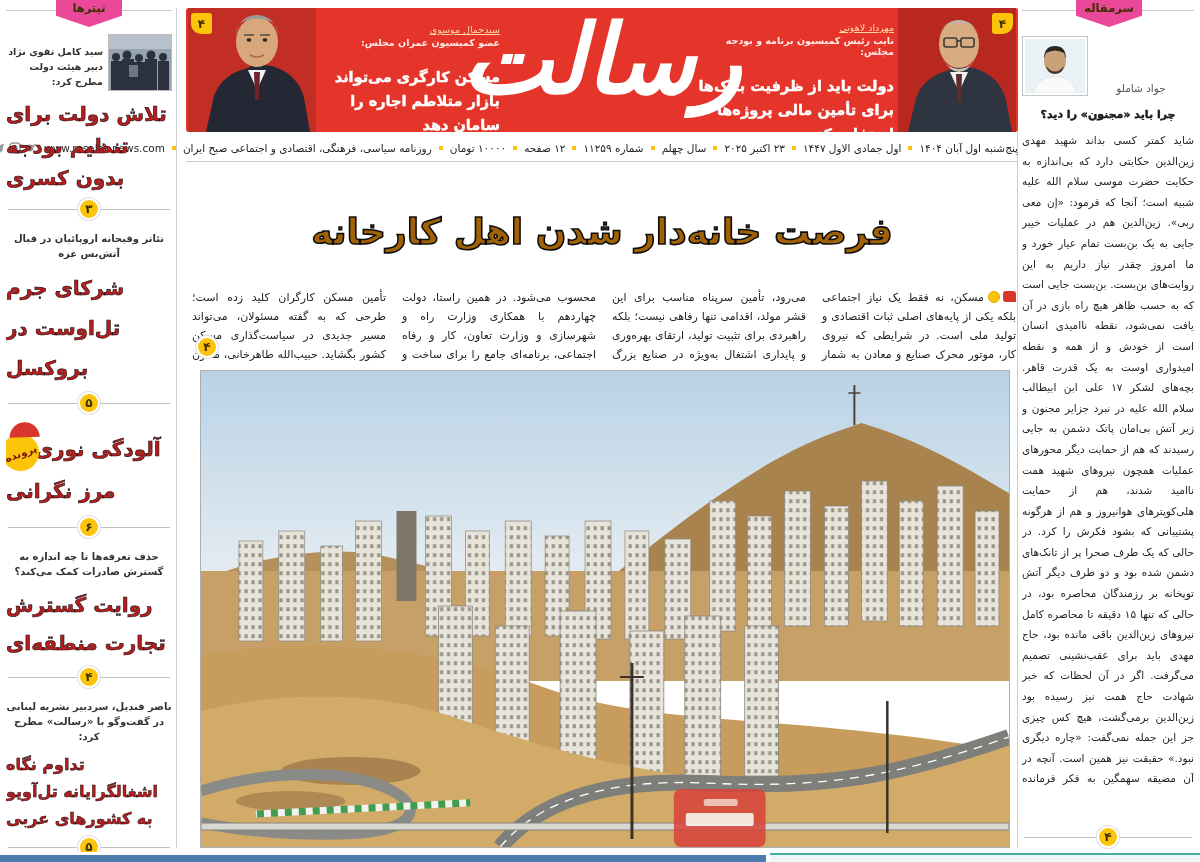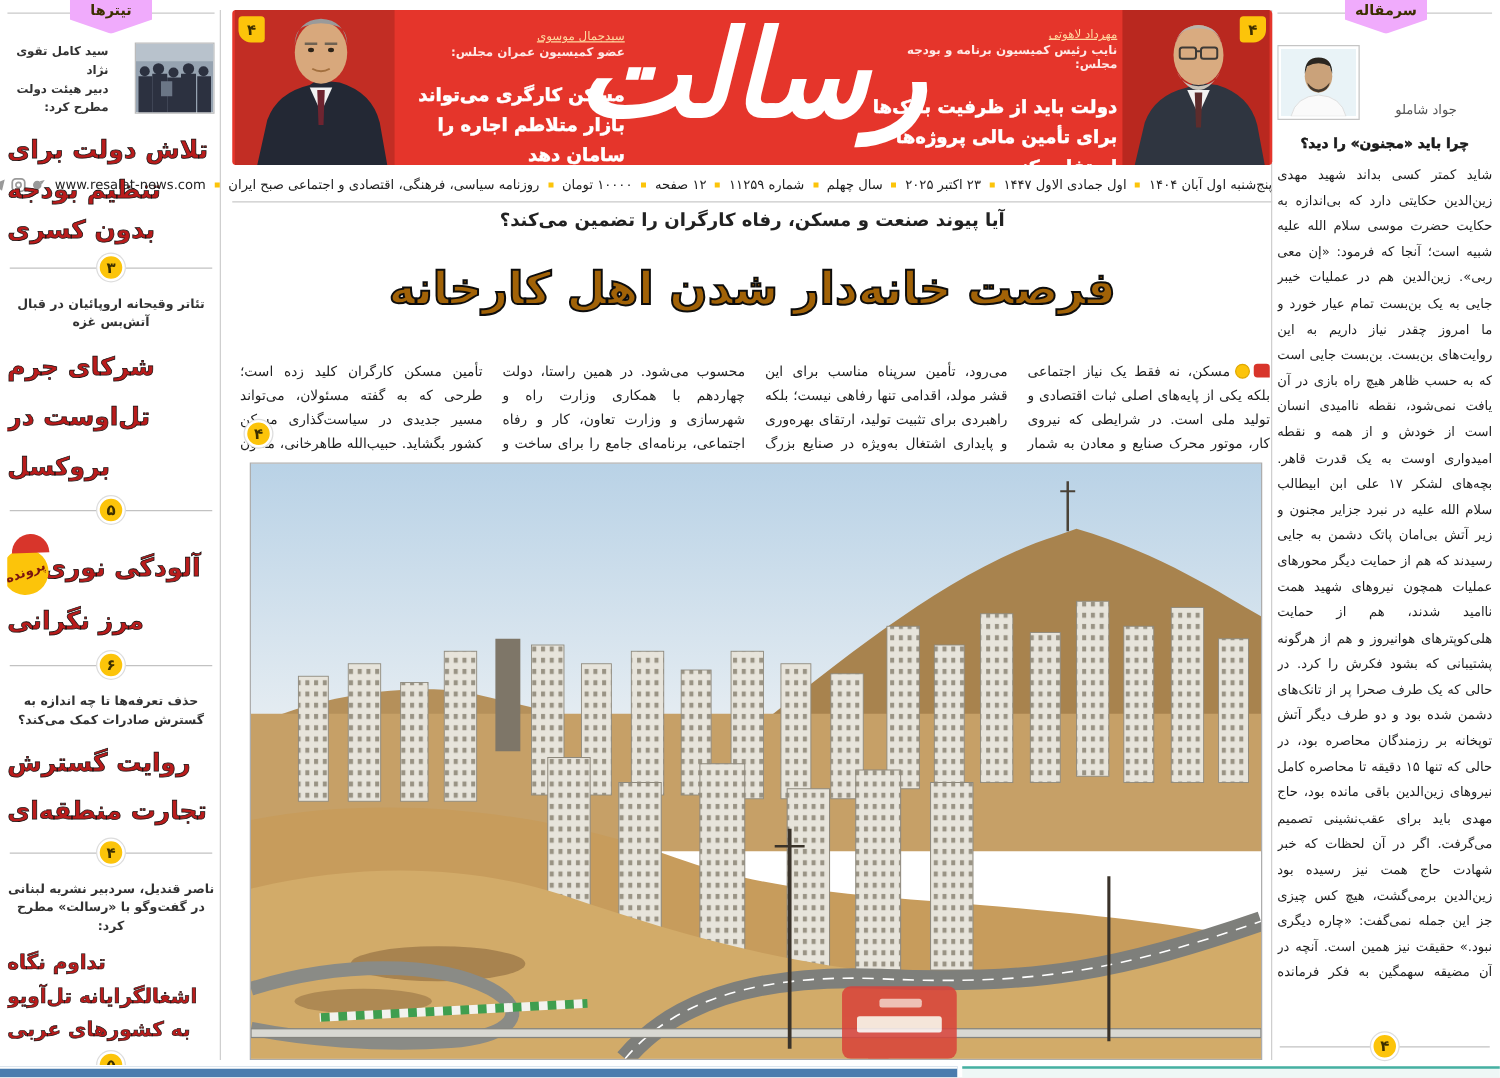--- a/index.html
+++ b/index.html
@@ -7,21 +7,21 @@
   .page {
     position:relative; width:1200px; height:862px; margin:0 auto;
     background:#fff; overflow:hidden; direction:rtl;
     font-family:"DejaVu Sans", sans-serif; color:#1c1c1c;
   }
   .vline { position:absolute; top:8px; height:840px; width:1px; background:#cfcfcf; }
   .hairline { position:absolute; height:1px; background:#c9c9c9; }
 
   
   .tab {
-    position:absolute; width:66px; height:27px; background:#f0abfc;
+    position:absolute; width:66px; height:27px; background:#ec4899;
     clip-path:polygon(0 0,100% 0,100% 58%,50% 100%,0 58%);
     font-size:11.5px; font-weight:bold; color:#3c2f00;
     text-align:center; line-height:17px; z-index:3;
   }
 
   
   .num-rule { position:relative; height:24px; }
   .num-rule .line { position:absolute; left:2px; right:2px; top:11px; height:1px; background:#c2c2c2; }
   .ncircle {
     position:absolute; left:50%; top:0; transform:translateX(-50%);
@@ -48,21 +48,21 @@
   .ed-body {
     margin-top:9px; font-size:10.5px; line-height:20.6px; text-align:justify;
     height:658px; overflow:hidden; color:#1f1f1f;
   }
   .ed-foot { position:absolute; left:0; right:0; top:826px; }
 
   
   .col-headlines { position:absolute; left:6px; top:0; width:166px; height:852px; overflow:hidden; }
   .hl-head { position:relative; height:30px; }
   .hl-head .hl { position:absolute; top:10px; left:0; right:0; height:1px; background:#c9c9c9; }
-  .hl-item1 { display:flex; gap:21px; margin-top:4px; }
+  .hl-item1 { display:flex; gap:5px; margin-top:4px; }
   .hl-item1 .photo { width:64px; height:57px; border:1px solid #bbb; flex:0 0 auto; }
   .hl-item1 .cap { flex:1; align-self:flex-end; text-align:right; font-size:9.5px; font-weight:bold; color:#333; line-height:15px; padding-bottom:2px; }
   .hl-title { text-align:left; font-weight:bold; font-size:20px; line-height:32px; color:#b91c1c; -webkit-text-stroke:.6px #111; margin:7px 0 4px; }
   .hl-kicker { text-align:center; font-size:10px; font-weight:bold; color:#333; line-height:15px; margin-top:9px; }
   .hl-item-rel { position:relative; }
   .dossier {
     position:absolute; left:-4px; top:6px; width:37px; height:37px; border-radius:50%;
     background:#fcc40a; transform:rotate(-20deg);
     display:flex; align-items:center; justify-content:center;
     font-size:10.5px; font-weight:bold; color:#7a1410; z-index:2;
@@ -224,21 +224,20 @@
           <circle cx="6" cy="6" r="2.1" fill="none" stroke="#9a9a9a" stroke-width="1.3"></circle>
         </svg>
       <svg width="13" height="12" viewBox="0 0 13 12">
           <path d="M1,6.2 L12,1.5 L9.8,10.5 L6.4,8 L4.8,10 L4.5,7.2 Z" fill="#9a9a9a"></path>
         </svg>
     </span>
 
   </div>
   <div class="hairline hr-center"></div>
 
-  <div class="lead-kicker">آیا پیوند صنعت و مسکن، رفاه کارگران را تضمین می‌کند؟</div>
   <h1 class="lead-headline">فرصت خانه‌دار شدن اهل کارخانه</h1>
   <p class="lead-body"><span class="lead-logo-red"></span><span class="lead-logo-yellow"></span><span>مسکن، نه فقط یک نیاز اجتماعی بلکه یکی از پایه‌های اصلی ثبات اقتصادی و تولید ملی است. در شرایطی که نیروی کار، موتور محرک صنایع و معادن به شمار می‌رود، تأمین سرپناه مناسب برای این قشر مولد، اقدامی تنها رفاهی نیست؛ بلکه راهبردی برای تثبیت تولید، ارتقای بهره‌وری و پایداری اشتغال به‌ویژه در صنایع بزرگ محسوب می‌شود. در همین راستا، دولت چهاردهم با همکاری وزارت راه و شهرسازی و وزارت تعاون، کار و رفاه اجتماعی، برنامه‌ای جامع را برای ساخت و تأمین مسکن کارگران کلید زده است؛ طرحی که به گفته مسئولان، می‌تواند مسیر جدیدی در سیاست‌گذاری مسکن کشور بگشاید. حبیب‌الله طاهرخانی، معاون وزیر راه و شهرسازی، در تشریح جزئیات این طرح اعلام کرده است که در فاز نخست، قرارداد ساخت ۹۴ هزار واحد مسکونی با مجموعه‌ای از صنایع بزرگ کشور امضا شده و زمین‌های مربوطه در اختیار آنان قرار گرفته است.</span></p>
   <div class="lead-endbadge">
     <div class="ncircle">۴</div>
   </div>
 
   <figure class="photo-main">
     <svg viewBox="0 0 810 476" preserveAspectRatio="none">
       <defs>
         <linearGradient id="sky" x2="0" y2="1">

